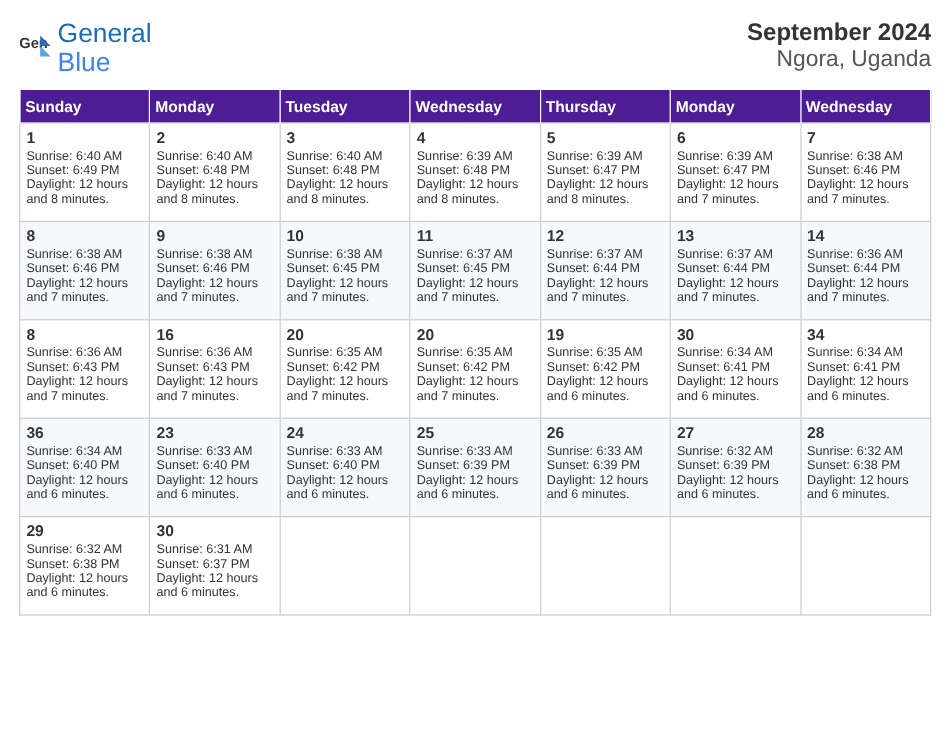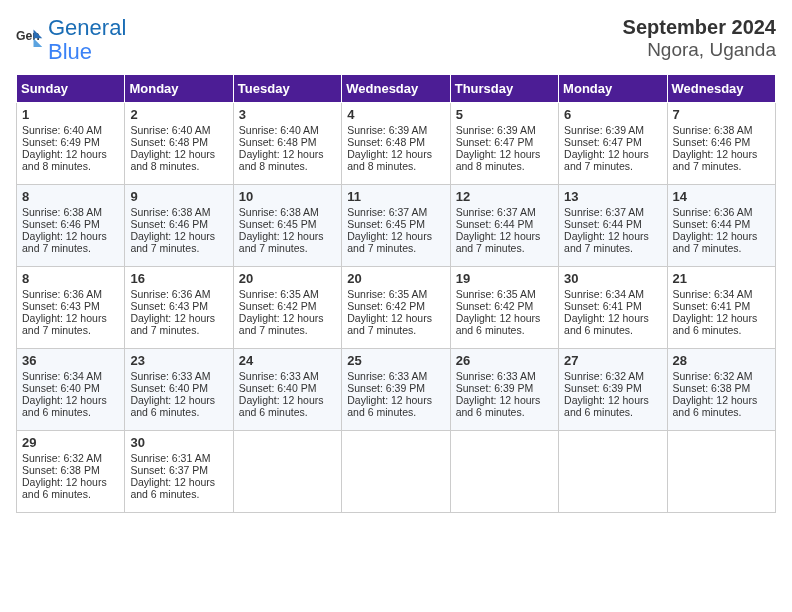--- a/index.html
+++ b/index.html
@@ -240,21 +240,21 @@
     Sunset: 6:42 PM<br>
     Daylight: 12 hours and 6 minutes.
   </td>
         <td>
     <span class="day-num">30</span>
     Sunrise: 6:34 AM<br>
     Sunset: 6:41 PM<br>
     Daylight: 12 hours and 6 minutes.
   </td>
         <td>
-    <span class="day-num">21</span>
+    <span class="day-num">34</span>
     Sunrise: 6:34 AM<br>
     Sunset: 6:41 PM<br>
     Daylight: 12 hours and 6 minutes.
   </td>
       </tr>
       <tr>
         <td>
     <span class="day-num">36</span>
     Sunrise: 6:34 AM<br>
     Sunset: 6:40 PM<br>

